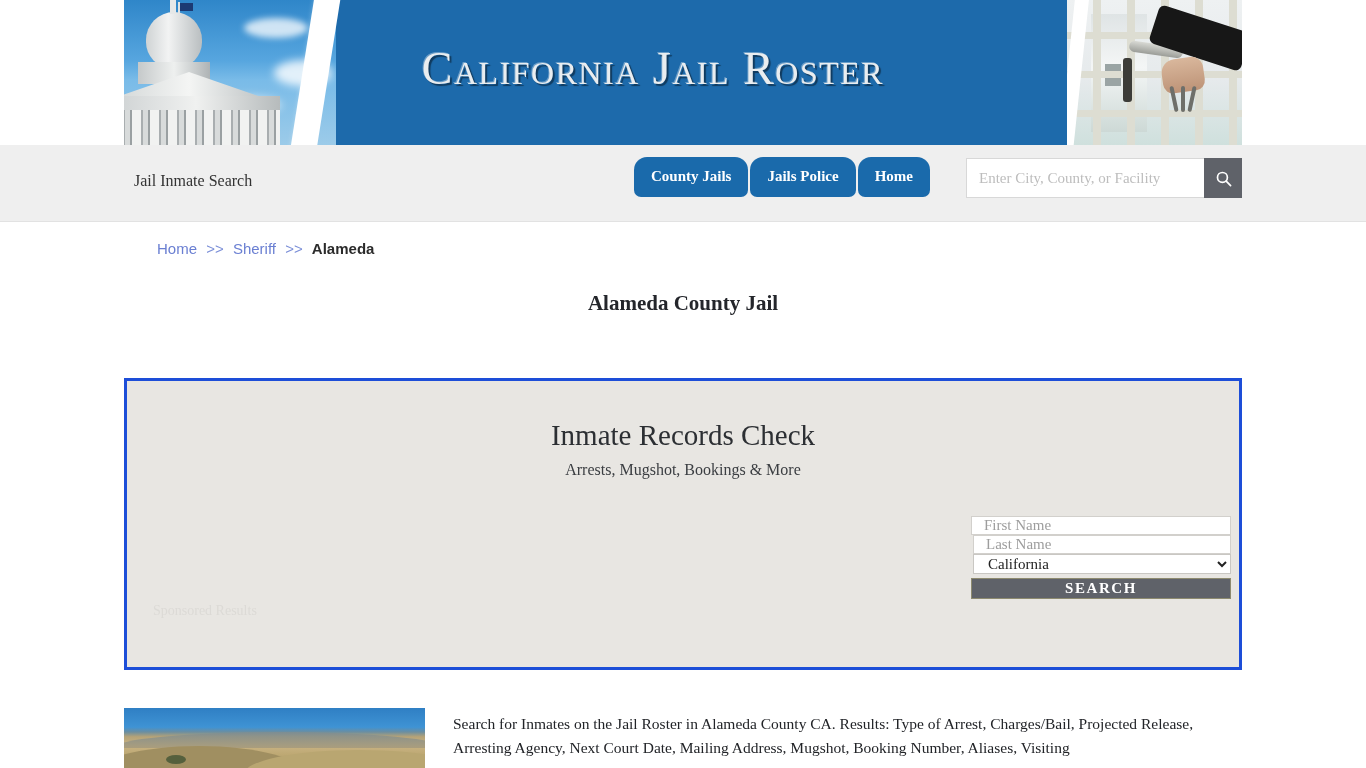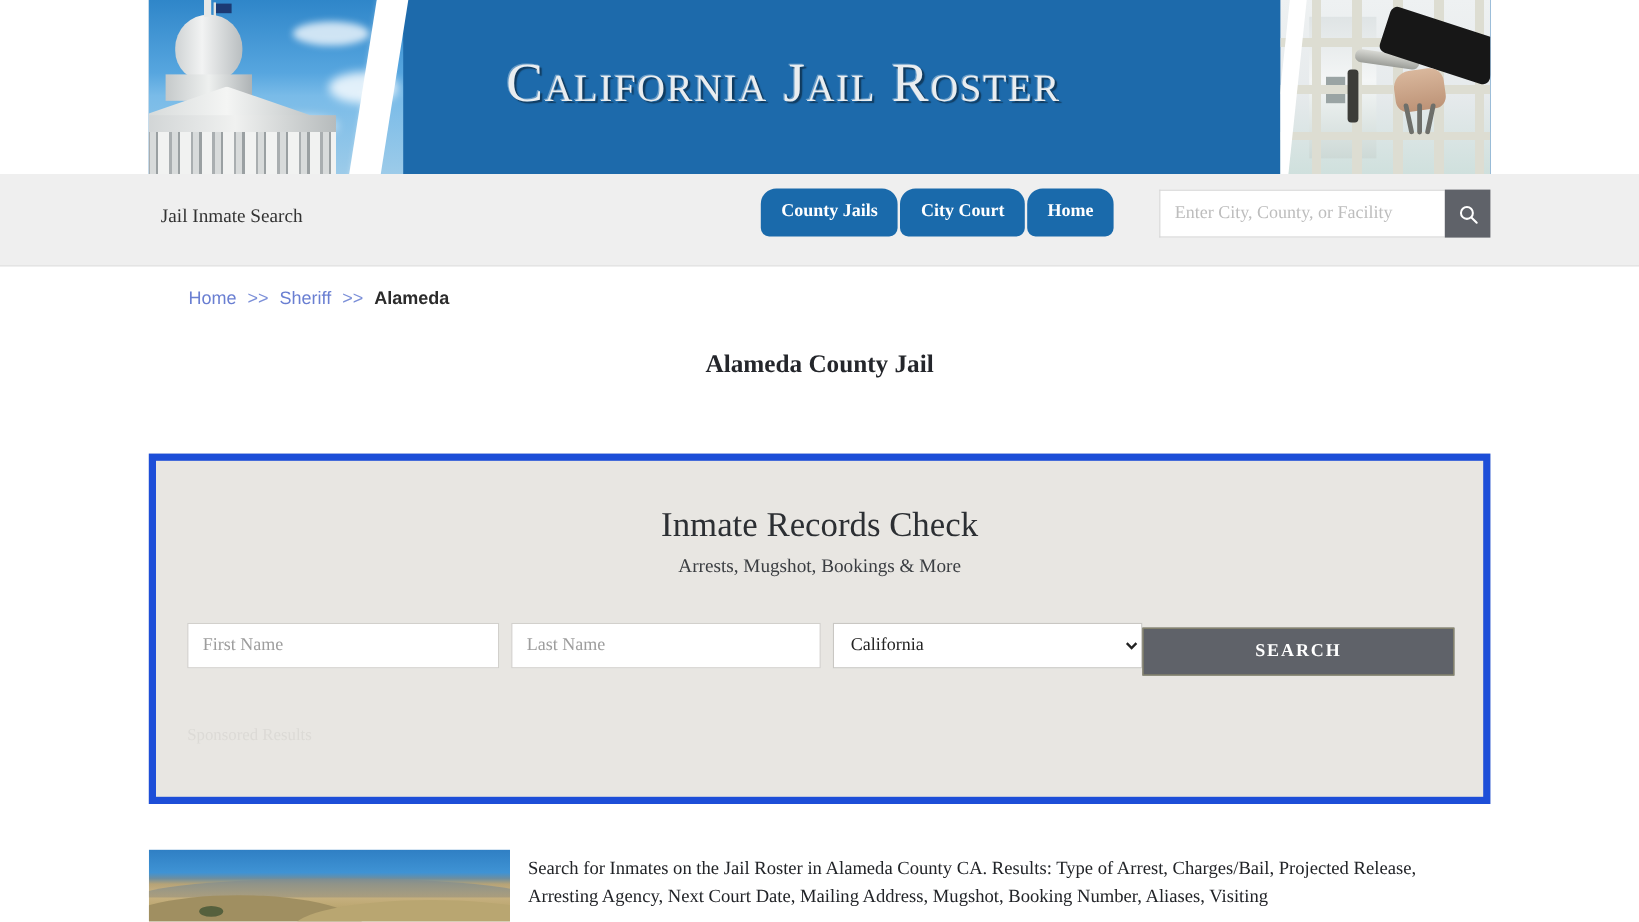--- a/index.html
+++ b/index.html
@@ -266,41 +266,42 @@
     color: #24262b;
     font-family: "Liberation Serif", "DejaVu Serif", serif;
   }
 
   
   .panel {
     position: absolute;
     left: 124px; top: 378px;
     width: 1118px; height: 292px;
     background: #e8e6e2;
-    border: 6px solid #1d4ed8;
+    border: 3px solid #1d4ed8;
   }
   .panel-title {
     text-align: center;
     margin-top: 38px;
     font-size: 29px;
     color: #2c2f33;
     font-family: "Liberation Serif", "DejaVu Serif", serif;
   }
   .panel-sub {
     text-align: center;
     margin-top: 9px;
     font-size: 16px;
     color: #3b3e42;
     font-family: "Liberation Serif", "DejaVu Serif", serif;
   }
   .form-row {
-    position: absolute; left: 26px; top: 135px;
+    position: absolute; left: 38px; top: 135px;
     width: 1066px; height: 42px;
     display: flex;
-    align-items: flex-start;
+    align-items: flex-end;
+    flex-direction: column;
   }
   .f-input {
     height: 38px;
     border: 1px solid #d2d0cc;
     background: #ffffff;
     font-size: 15px;
     color: #333;
     padding: 0 12px;
     font-family: "Liberation Serif", "DejaVu Serif", serif;
     outline: none;
@@ -372,21 +373,21 @@
     width: 230px; height: 40px;
     background: #b9a671;
     border-radius: 50% 50% 0 0 / 60% 60% 0 0;
   }
   .thumb-bush {
     position: absolute; left: 42px; top: 47px;
     width: 20px; height: 9px; border-radius: 50%;
     background: #55603d;
   }
   .content-text {
-    position: absolute; left: 316px; top: 4px;
+    position: absolute; left: 329px; top: 4px;
     width: 765px;
     font-size: 15.5px;
     line-height: 24px;
     color: #222428;
     font-family: "Liberation Serif", "DejaVu Serif", serif;
   }
 </style>
 </head>
 <body>
 
@@ -427,21 +428,21 @@
   </div>
 </div>
 
 <div class="navbar">
   <div class="nav-inner">
 
     <div class="site-name">Jail Inmate Search</div>
 
     <div class="nav-tabs">
       <div class="nav-tab">County Jails</div>
-      <div class="nav-tab">City Court</div>
+      <div class="nav-tab">Jails Police</div>
       <div class="nav-tab">Home</div>
     </div>
 
     <div class="nav-search">
       <input type="text" placeholder="Enter City, County, or Facility" style="">
       <button class="nav-search-btn">
         <svg width="17" height="17" viewBox="0 0 24 24" fill="none" stroke="#ffffff" stroke-width="2.4" stroke-linecap="round">
           <circle cx="10.5" cy="10.5" r="7"></circle>
           <line x1="15.8" y1="15.8" x2="22" y2="22"></line>
         </svg>

